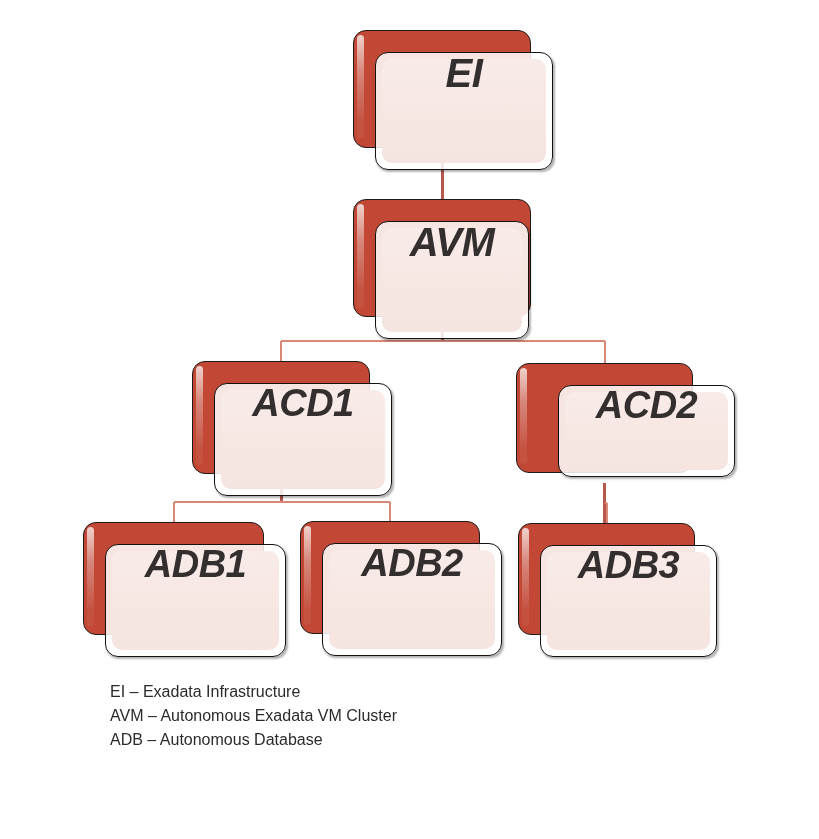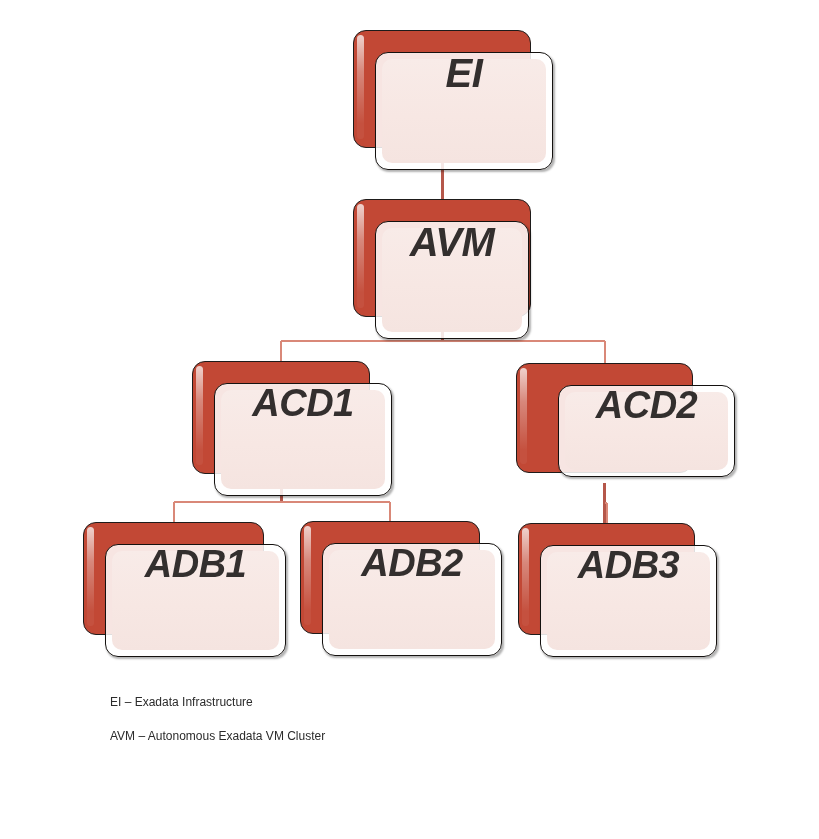--- a/index.html
+++ b/index.html
@@ -117,25 +117,24 @@
   }
 
   
   #legend {
     position: absolute;
     left: 110px;
     top: 680px;
     z-index: 4;
   }
   .legend-row {
-    font-size: 12px;
+    font-size: 16px;
     color: #2b2b2b;
     line-height: 24px;
     white-space: nowrap;
-    margin-top: 10px;
   }
 </style>
 </head>
 <body>
 
 <div id="diagram-canvas">
 
   <svg id="connector-layer" width="819" height="839" viewBox="0 0 819 839" xmlns="http://www.w3.org/2000/svg">
       <line x1="442" y1="158" x2="442" y2="199" stroke="#b5574a" stroke-width="3" shape-rendering="crispEdges"></line>
       <line x1="442" y1="327" x2="442" y2="341" stroke="#b5574a" stroke-width="3" shape-rendering="crispEdges"></line>
@@ -193,15 +192,16 @@
         <div class="node-back" style="width: 177px; height: 112px;"></div>
         <div class="node-front" style="left: 22px; top: 22px; width: 177px; height: 112px;">
           <span class="node-label" style="font-size: 38px;">ADB3</span>
         </div>
       </div>
     </div>
 
   <div id="legend">
     <div class="legend-row">EI – Exadata Infrastructure</div>
     <div class="legend-row">AVM – Autonomous Exadata VM Cluster</div>
+    <div class="legend-row">ADB – Autonomous Database</div>
   </div>
 
 </div>
 
 </body></html>

